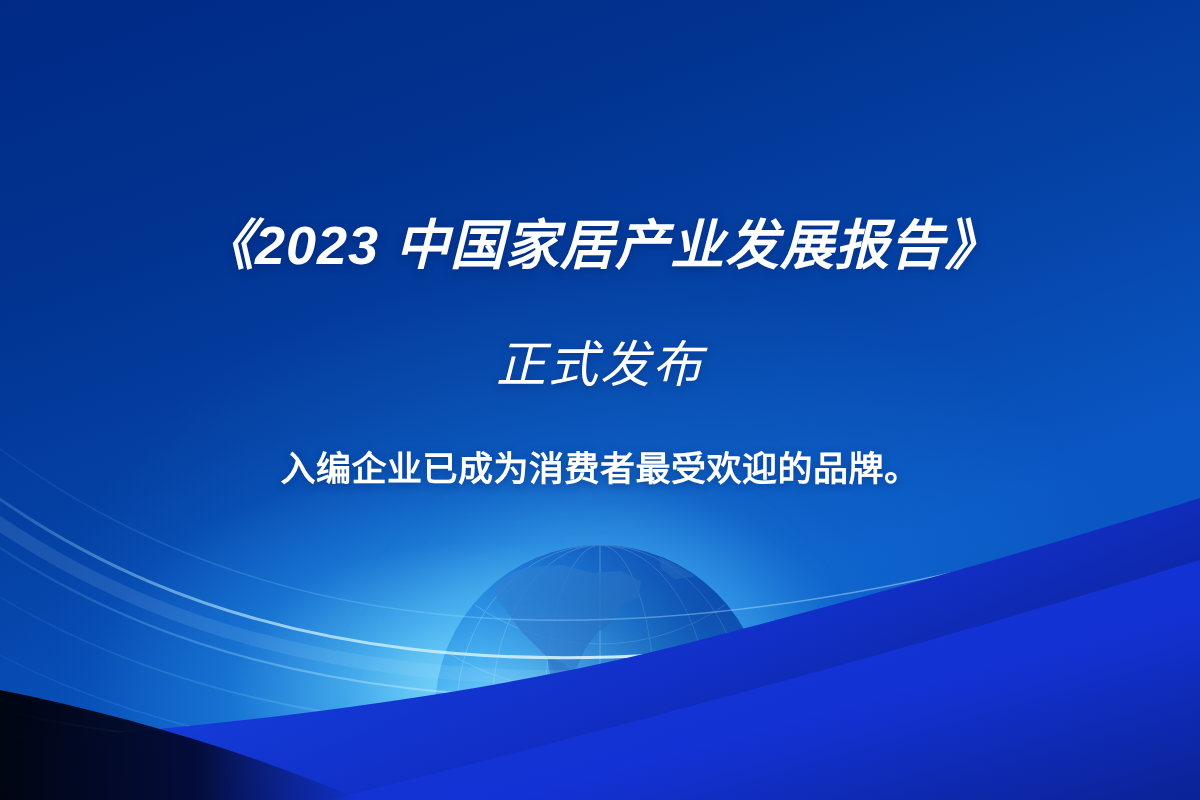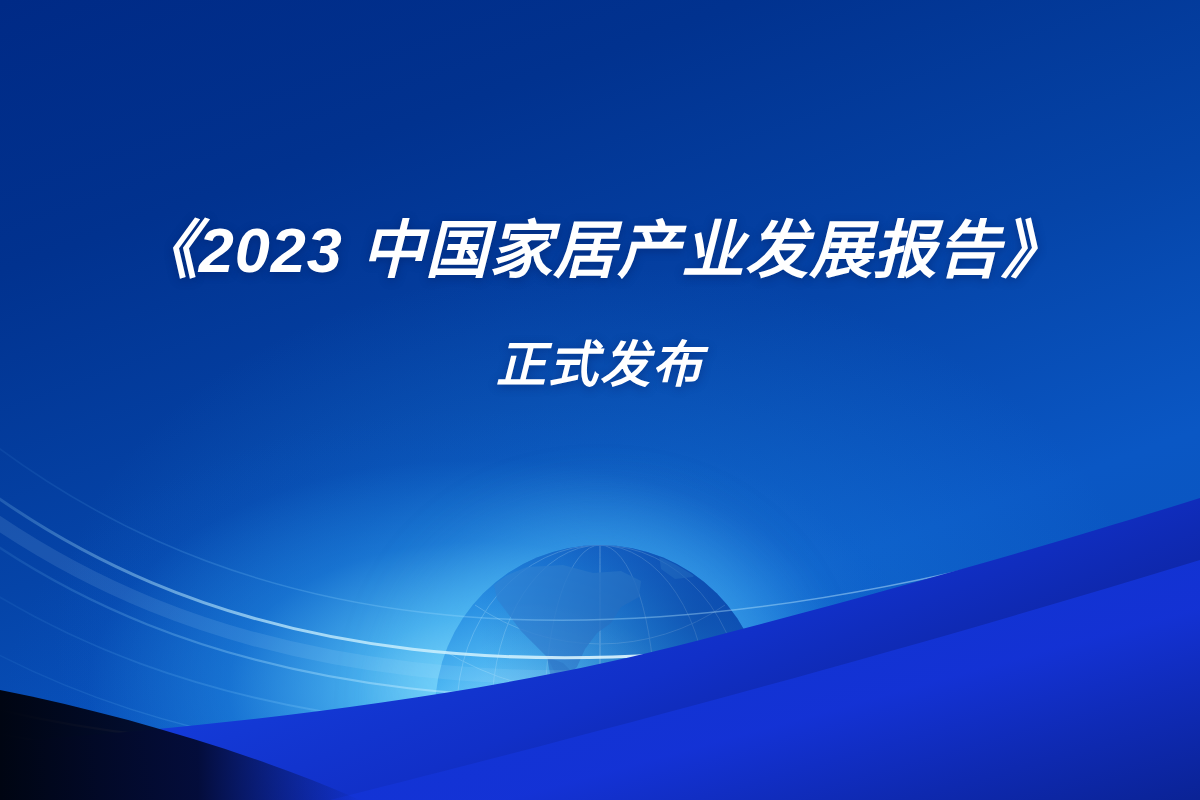--- a/index.html
+++ b/index.html
@@ -97,36 +97,36 @@
     inset: 0;
     z-index: 20;
     text-align: center;
   }
   #main-title {
     position: absolute;
     top: 216px;
     left: 0;
     right: 0;
     color: #ffffff;
-    font-size: 63px;
+    font-size: 54px;
     font-weight: bold;
     font-style: italic;
     letter-spacing: 1px;
     line-height: 1.1;
     white-space: nowrap;
     text-shadow: 0 2px 10px rgba(0,26,90,0.45);
   }
   #sub-title {
     position: absolute;
     top: 338px;
     left: 0;
     right: 0;
     color: #ffffff;
     font-size: 50px;
-    font-weight: bold;
+    font-weight: normal;
     font-style: italic;
     letter-spacing: 2px;
     line-height: 1.1;
     white-space: nowrap;
     text-shadow: 0 2px 10px rgba(0,26,90,0.40);
   }
   #body-lines {
     position: absolute;
     top: 440px;
     left: 0;
@@ -261,16 +261,17 @@
     </g>
   </svg>
 
   <div id="content">
 
     <div id="main-title">《2023 中国家居产业发展报告》</div>
 
     <div id="sub-title">正式发布</div>
 
     <div id="body-lines">
+      <div class="body-line">入编企业已成为消费者最受欢迎的品牌。</div>
     </div>
 
   </div>
 </div>
 
 </body></html>

